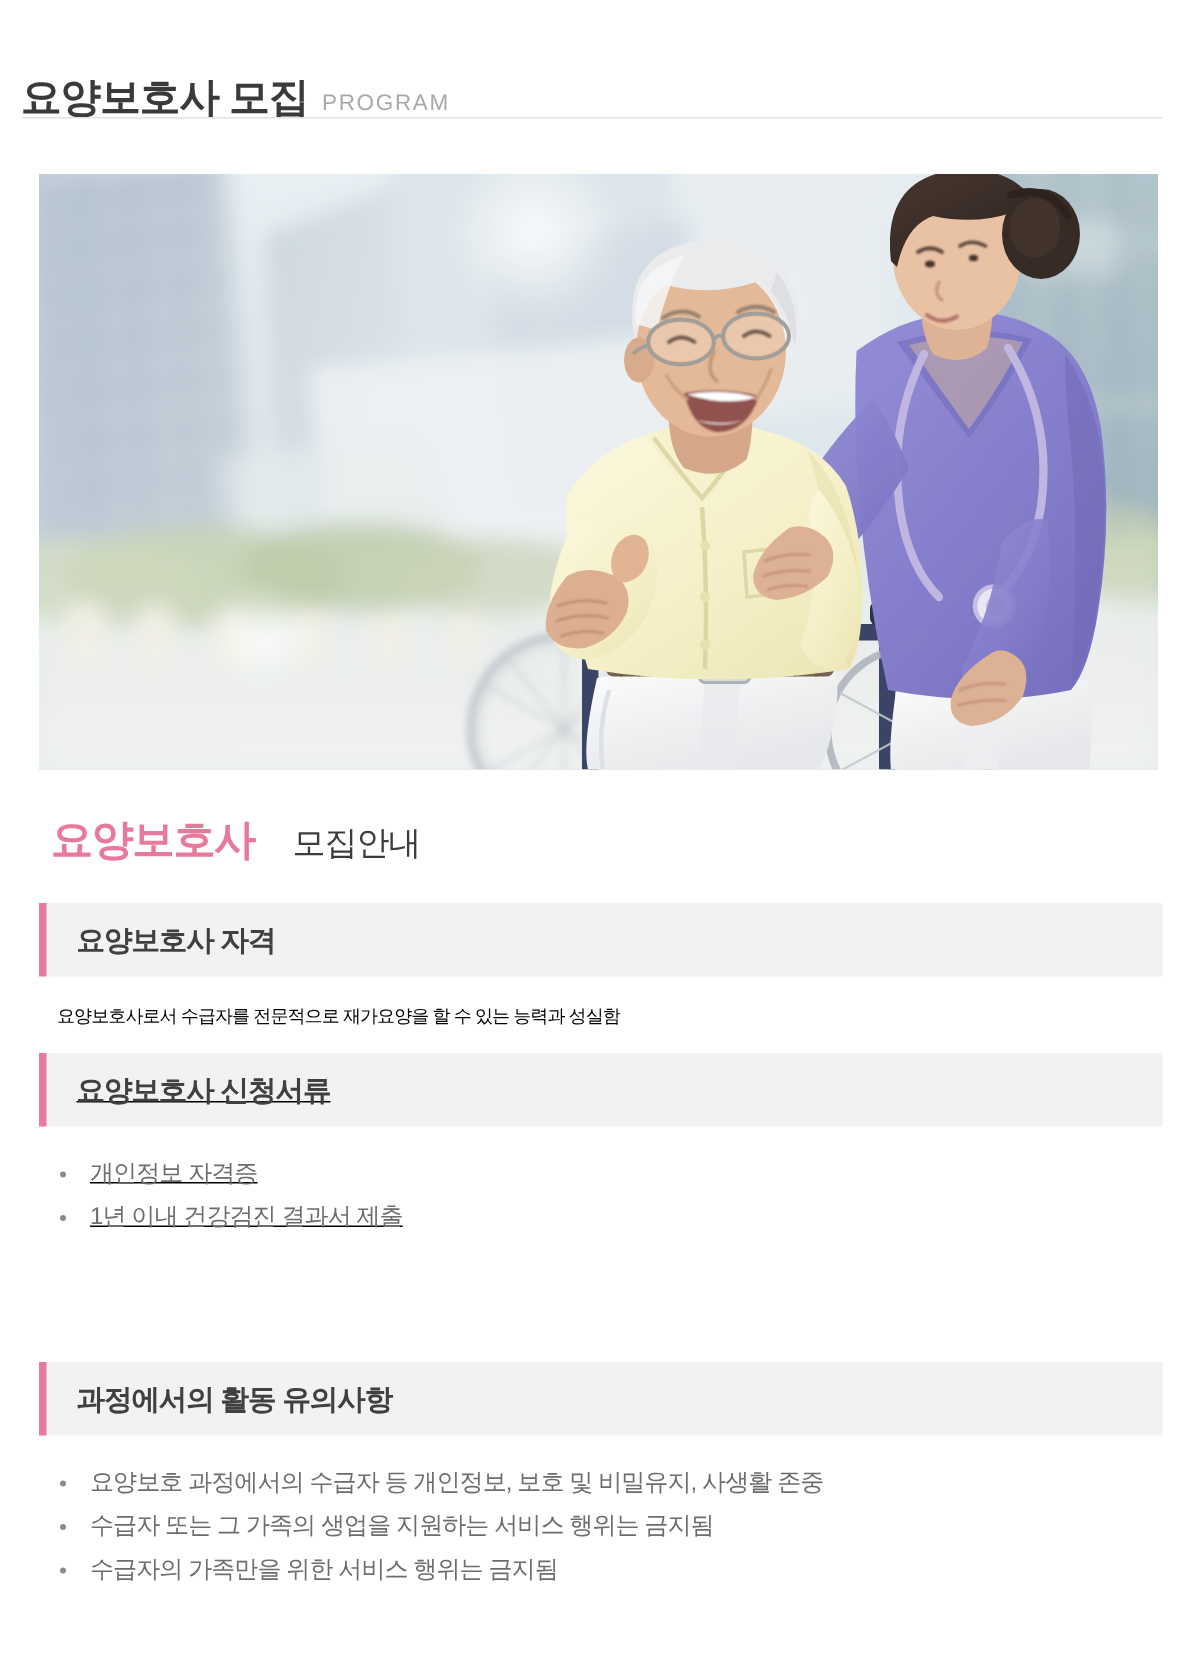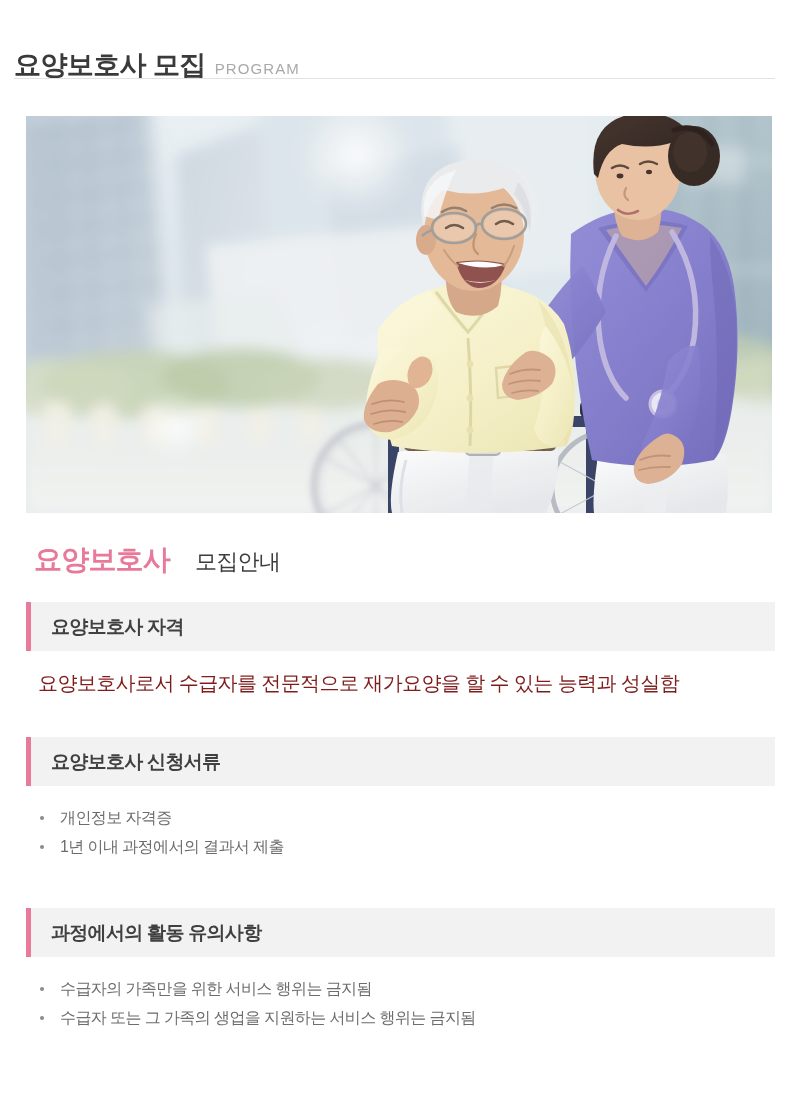--- a/index.html
+++ b/index.html
@@ -135,22 +135,22 @@
     font-weight: bold;
     color: #404040;
     letter-spacing: -0.7px;
     white-space: nowrap;
   }
 
   .section-body { padding-top: 17px; }
 
   .plain-text {
     margin-left: 12px;
-    font-size: 20px;
-    color: #7f1d1d;
+    font-size: 12px;
+    color: #000000;
     letter-spacing: -0.6px;
     line-height: 1.5;
     white-space: nowrap;
   }
 
   .bullet-list { list-style: none; margin-left: 12px; }
 
   .bullet-item {
     position: relative;
     padding-left: 22px;
@@ -503,39 +503,40 @@
   <div class="section" style="top:602px;">
     <div class="section-bar">
       <span class="section-bar-accent"></span>
       <span class="section-bar-label">요양보호사 자격</span>
     </div>
     <div class="section-body">
       <p class="plain-text">요양보호사로서 수급자를 전문적으로 재가요양을 할 수 있는 능력과 성실함</p>
     </div>
   </div>
 
-  <div class="section" style="top:737px;">
+  <div class="section" style="top:702px;text-decoration:underline;">
     <div class="section-bar">
       <span class="section-bar-accent"></span>
       <span class="section-bar-label">요양보호사 신청서류</span>
     </div>
     <div class="section-body">
       <ul class="bullet-list">
         <li class="bullet-item">개인정보 자격증</li>
-        <li class="bullet-item">1년 이내 과정에서의 결과서 제출</li>
+        <li class="bullet-item">1년 이내 건강검진 결과서 제출</li>
       </ul>
     </div>
   </div>
 
   <div class="section" style="top:908px;">
     <div class="section-bar">
       <span class="section-bar-accent"></span>
       <span class="section-bar-label">과정에서의 활동 유의사항</span>
     </div>
     <div class="section-body">
       <ul class="bullet-list">
+        <li class="bullet-item">요양보호 과정에서의 수급자 등 개인정보, 보호 및 비밀유지, 사생활 존중</li>
+        <li class="bullet-item">수급자 또는 그 가족의 생업을 지원하는 서비스 행위는 금지됨</li>
         <li class="bullet-item">수급자의 가족만을 위한 서비스 행위는 금지됨</li>
-        <li class="bullet-item">수급자 또는 그 가족의 생업을 지원하는 서비스 행위는 금지됨</li>
       </ul>
     </div>
   </div>
 
 </div>
 
 </body></html>

